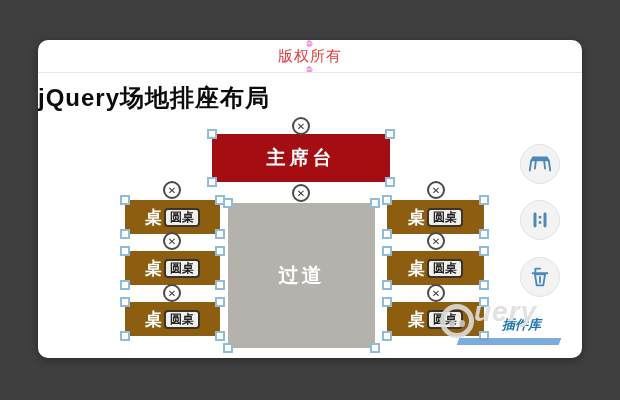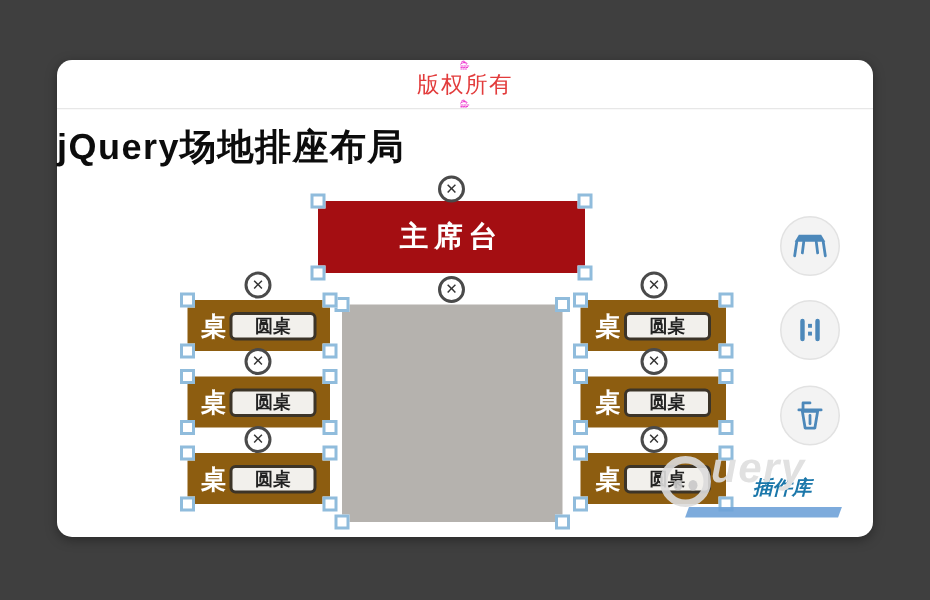--- a/index.html
+++ b/index.html
@@ -22,21 +22,21 @@
   
   .box { position:absolute; display:flex; align-items:center; justify-content:center; }
   .stage { left:174px; top:94px; width:178px; height:48px; background:var(--stage-red,#a40e12);
            color:#ffffff; font-size:19px; font-weight:bold; letter-spacing:4px;font-family:Liberation Serif, serif; }
   .aisle { left:190px; top:163px; width:147px; height:145px; background:var(--aisle-gray,#b5b2ae);
            color:#fff; font-size:20px; font-weight:bold; letter-spacing:3px; }
   .tbl { width:95px; height:34px; background:var(--table-brown,#8d5d10); gap:2px; }
   .tbl.r { width:97px; }
   .tbl .zhuo { color:#fff; font-size:17px; font-weight:bold; }
   .badge { background:#f2f0ec; border:2px solid #3c3428; border-radius:4px; color:#222;
-           font-size:12px; font-weight:bold; line-height:15px; padding:0 15px; }
+           font-size:12px; font-weight:bold; line-height:15px; padding:0 4px; }
 
   
   .handle { position:absolute; width:10px; height:10px; background:#fff;
             border:2px solid var(--handle-blue,#90bcdc); }
   .handle.tl{left:-5px;top:-5px} .handle.tr{right:-5px;top:-5px}
   .handle.bl{left:-5px;bottom:-5px} .handle.br{right:-5px;bottom:-5px}
 
   
   .xbtn { position:absolute; width:18px; height:18px; border-radius:50%; background:#fff;
           border:2px solid #4a4a4a; color:#333; font-size:10px; font-weight:bold;
@@ -89,20 +89,21 @@
   <div class="box stage sel">
     <span>主席台</span>
   <span class="handle tl"></span>
       <span class="handle tr"></span>
       <span class="handle bl"></span>
       <span class="handle br"></span>
     </div>
   <div class="xbtn" style="left:254px;top:77px">✕</div>
 
   <div class="box aisle sel">
+    <span>过道</span>
   <span class="handle tl"></span>
       <span class="handle tr"></span>
       <span class="handle bl"></span>
       <span class="handle br"></span>
     </div>
   <div class="xbtn" style="left:254px;top:144px">✕</div>
 
   <div class="box tbl sel" style="left:87px;top:160px">
     <span class="zhuo">桌</span>
     <span class="badge">圆桌</span>

